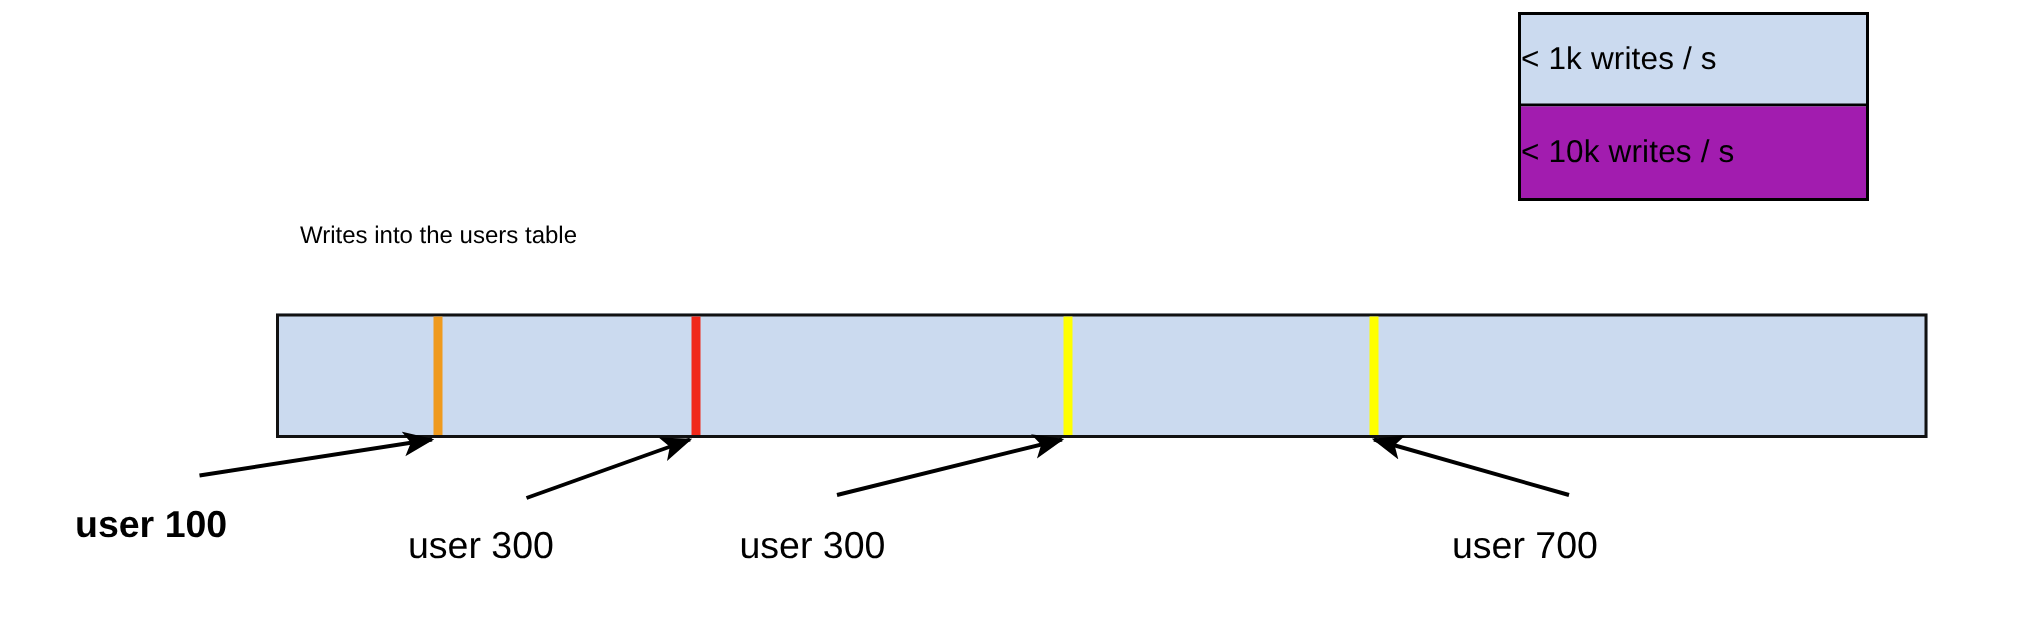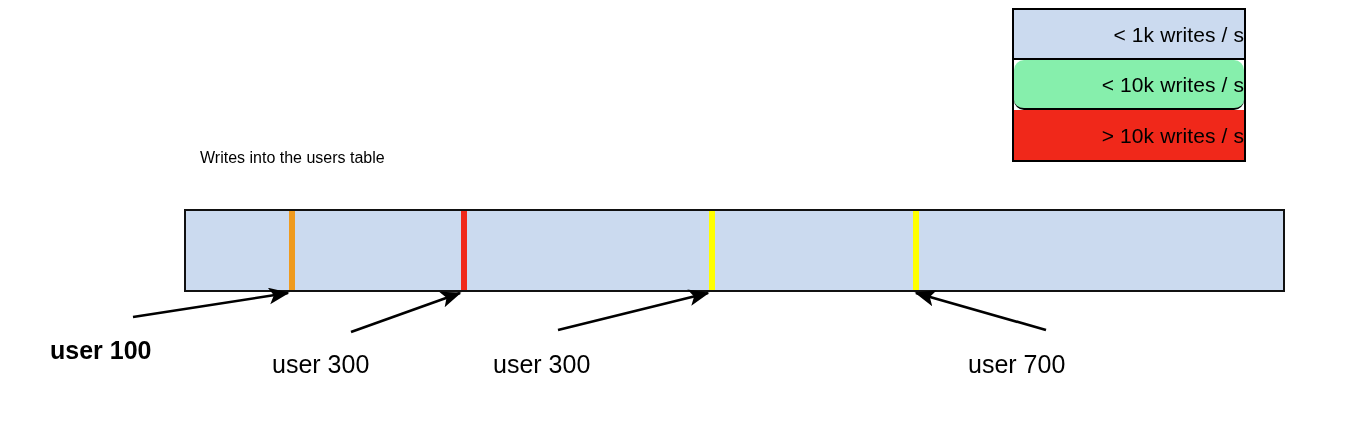--- a/index.html
+++ b/index.html
@@ -19,25 +19,25 @@
   
   #legend {
     position: absolute;
     left: 1012px;
     top: 8px;
     width: 234px;
     border: 2px solid #000000;
     box-sizing: border-box;
   }
   .legend-row {
-    height: 50px;
+    height: 61px;
     box-sizing: border-box;
     display: flex;
     align-items: center;
-    justify-content: flex-end;
+    justify-content: flex-start;
     font-size: 21px;
     line-height: 1;
     letter-spacing: 0.1px;
     color: #000000;
     border-bottom: 2px solid #000000;
   }
   .legend-row:last-child {
     border-bottom: none;
   }
 
@@ -88,25 +88,22 @@
     color: #000000;
   }
 </style>
 </head>
 <body>
 
 <div id="legend">
     <div class="legend-row" style="background: rgb(203, 218, 239);">
       <span>&lt; 1k writes / s</span>
     </div>
-    <div class="legend-row" style="background: #86efac; border-radius: 10px;">
+    <div class="legend-row" style="background: #a21caf;">
       <span>&lt; 10k writes / s</span>
-    </div>
-    <div class="legend-row" style="background: rgb(240, 40, 26);">
-      <span>&gt; 10k writes / s</span>
     </div>
   </div>
 
 <div id="chart-title">Writes into the users table</div>
 
 <div id="writes-bar" style="background: rgb(203, 218, 239); border-color: rgb(17, 17, 17);">
     <div class="bar-stripe" style="left: 103px; background: rgb(239, 154, 30);"></div>
     <div class="bar-stripe" style="left: 275px; background: rgb(240, 40, 26);"></div>
     <div class="bar-stripe" style="left: 523px; background: rgb(255, 255, 0);"></div>
     <div class="bar-stripe" style="left: 727px; background: rgb(255, 255, 0);"></div>

